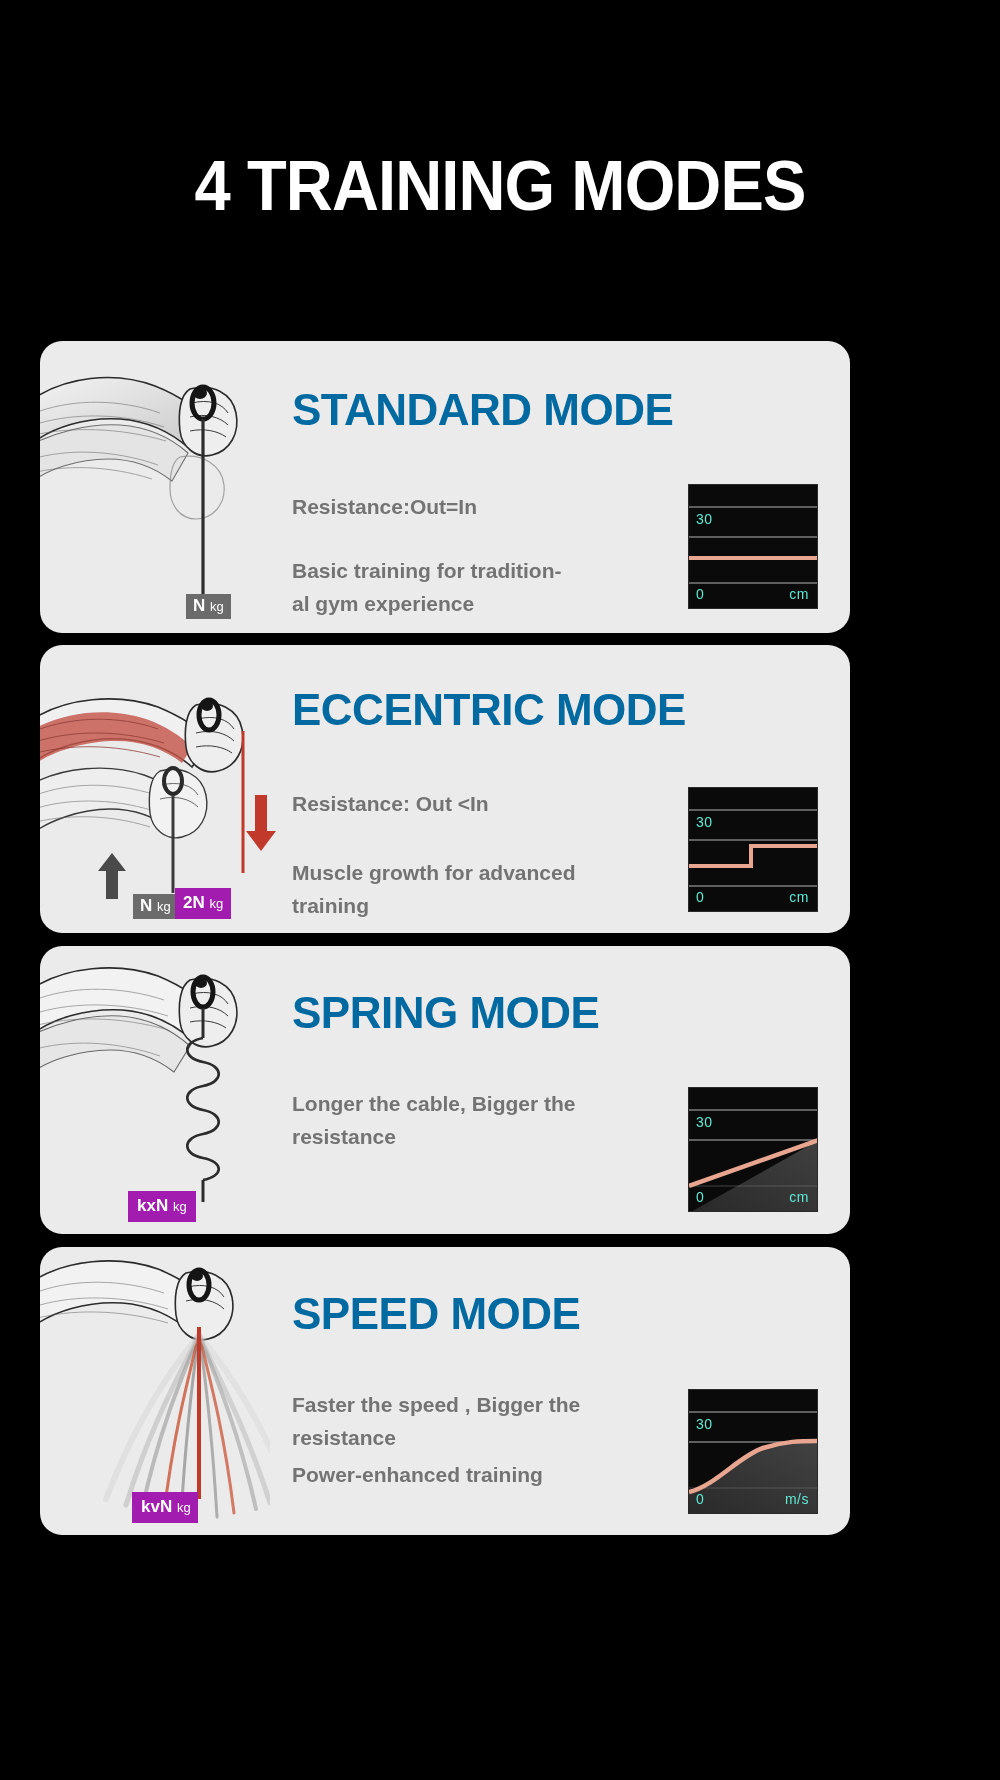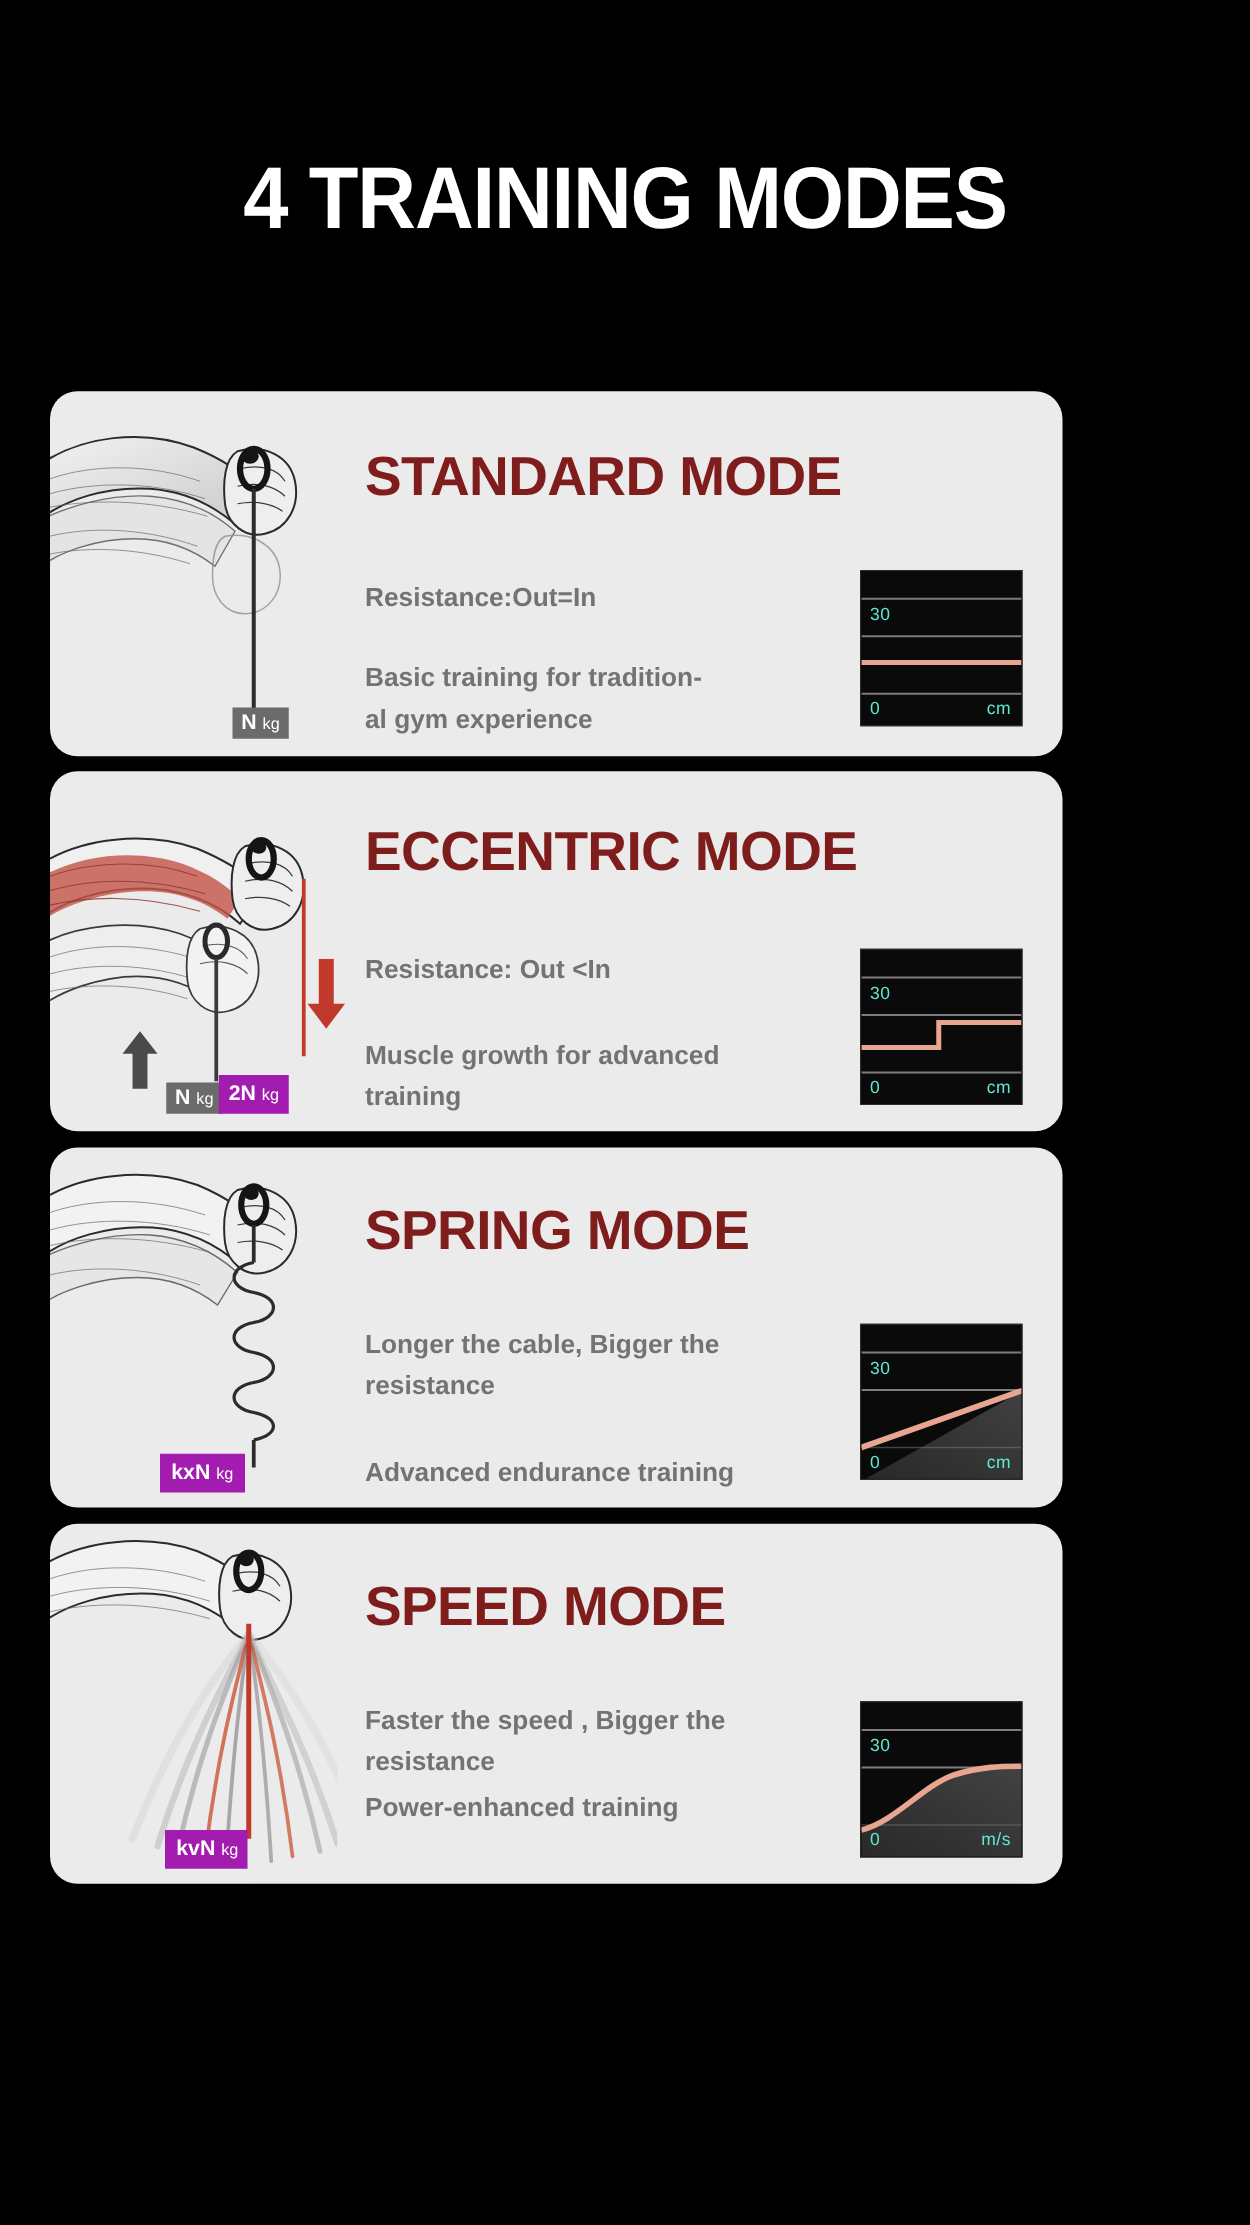--- a/index.html
+++ b/index.html
@@ -1,21 +1,21 @@
 <!DOCTYPE html>
 <html><head>
 <meta charset="utf-8">
 <style>
   * { box-sizing: border-box; margin: 0; padding: 0; }
   html, body {
     width: 1000px; height: 1780px;
     background: #000; overflow: hidden;
     font-family: "Liberation Sans", sans-serif;
   }
-  #page { position: relative; width: 1000px; height: 1488px; background: #000; }
+  #page { position: relative; width: 1000px; height: 1488px; background: #000; margin-top: 28px; }
 
   
   .title {
     position: absolute; top: 118px; left: 0; width: 1000px;
     text-align: center; color: #ffffff;
     font-size: 70px; font-weight: 700; letter-spacing: -1px;
     transform: scaleX(0.93); transform-origin: center;
     white-space: nowrap;
   }
 
@@ -38,21 +38,21 @@
   
   .illus {
     position: absolute; left: 0; top: 0; width: 230px; height: 100%;
     overflow: hidden;
   }
   .illus svg { position: absolute; left: 0; top: 0; }
 
   
   .mode-title {
     position: absolute; left: 252px;
-    font-size: 44px; font-weight: 700; color: #7f1d1d;
+    font-size: 44px; font-weight: 700; color: #0369a1;
     letter-spacing: -0.5px; white-space: nowrap;
   }
   .desc {
     position: absolute; left: 252px;
     font-size: 21px; font-weight: 700; color: #737373;
     line-height: 1.55;
   }
 
   
   .tag {
@@ -252,21 +252,20 @@
                    C142,144 142,160 163,164
                    C184,168 184,184 163,188
                    C142,192 142,208 163,212
                    C184,216 184,230 163,234"></path>
         </g>
         <line x1="163" y1="234" x2="163" y2="256" stroke="#2c2c2c" stroke-width="3"></line>
       </svg>
     </div>
     <div class="mode-title" style="top:42px">SPRING MODE</div>
     <div class="desc" style="top:142px; width:425px"><span>Longer the cable, Bigger the</span><br><span>resistance</span></div>
-    <div class="desc" style="top:245px; width:440px">Advanced endurance training</div>
 
     <div class="tag tag-red" style="left:88px; top:245px; padding:5px 9px 6px 9px">
       <span>kxN</span> <span class="unit">kg</span>
     </div>
 
     <div class="graph" style="left:648px; top:141px; width:130px; height:125px">
       <svg width="130" height="125" viewBox="0 0 130 125">
         <rect x="0" y="0" width="130" height="125" fill="#0a0a0a"></rect>
         <defs>
           <linearGradient id="spgrad" x1="0" y1="1" x2="1" y2="0">

